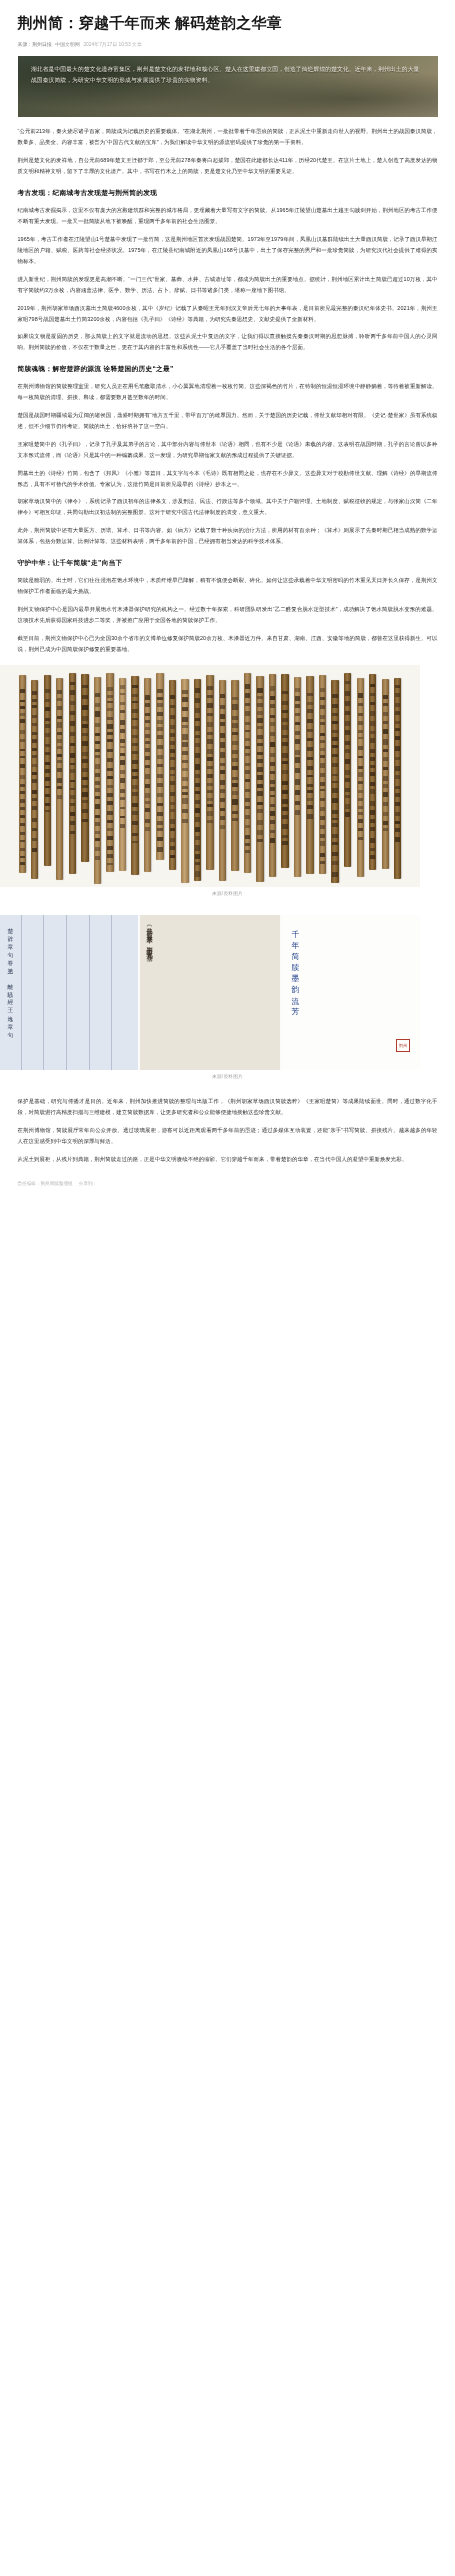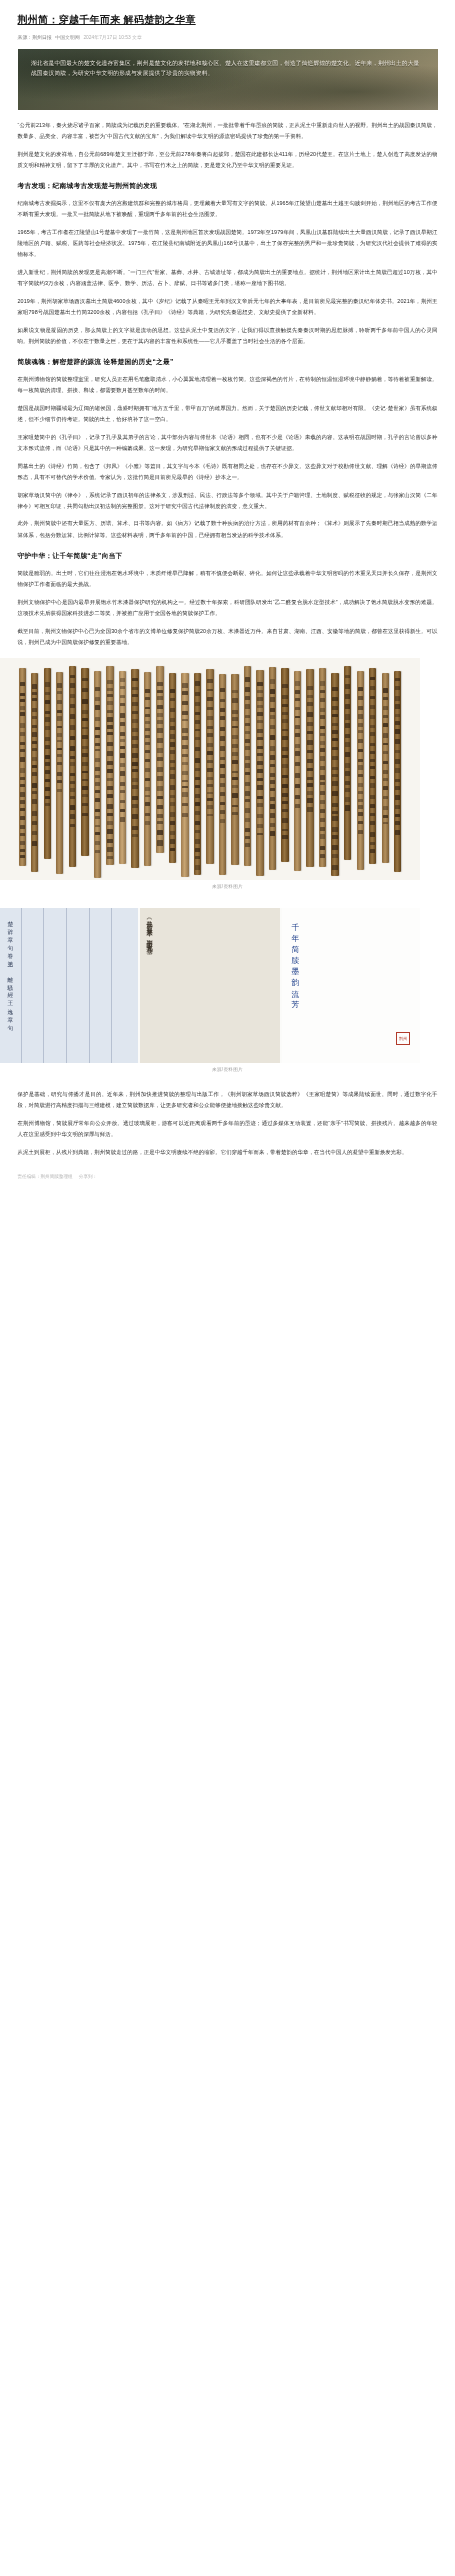--- a/index.html
+++ b/index.html
@@ -14,27 +14,26 @@
     width: 455px;
     min-height: 3298px;
     background: #fff;
     position: relative;
   }
   
   .article-header {
     padding: 13.4px 17.5px 0 17.5px;
   }
   .headline {
-    font-size: 10px;
+    font-size: 15px;
     font-weight: bold;
     color: #1a1a1a;
     letter-spacing: 0.3px;
     line-height: 1.35;
     margin: 0 0 7.2px 0;
-    text-decoration: underline;
   }
   .byline {
     font-size: 4.9px;
     color: #9a9a9a;
     display: flex;
     align-items: center;
     gap: 3.6px;
     margin-bottom: 9.3px;
   }
   .byline .src { color: #7b7b7b; }

